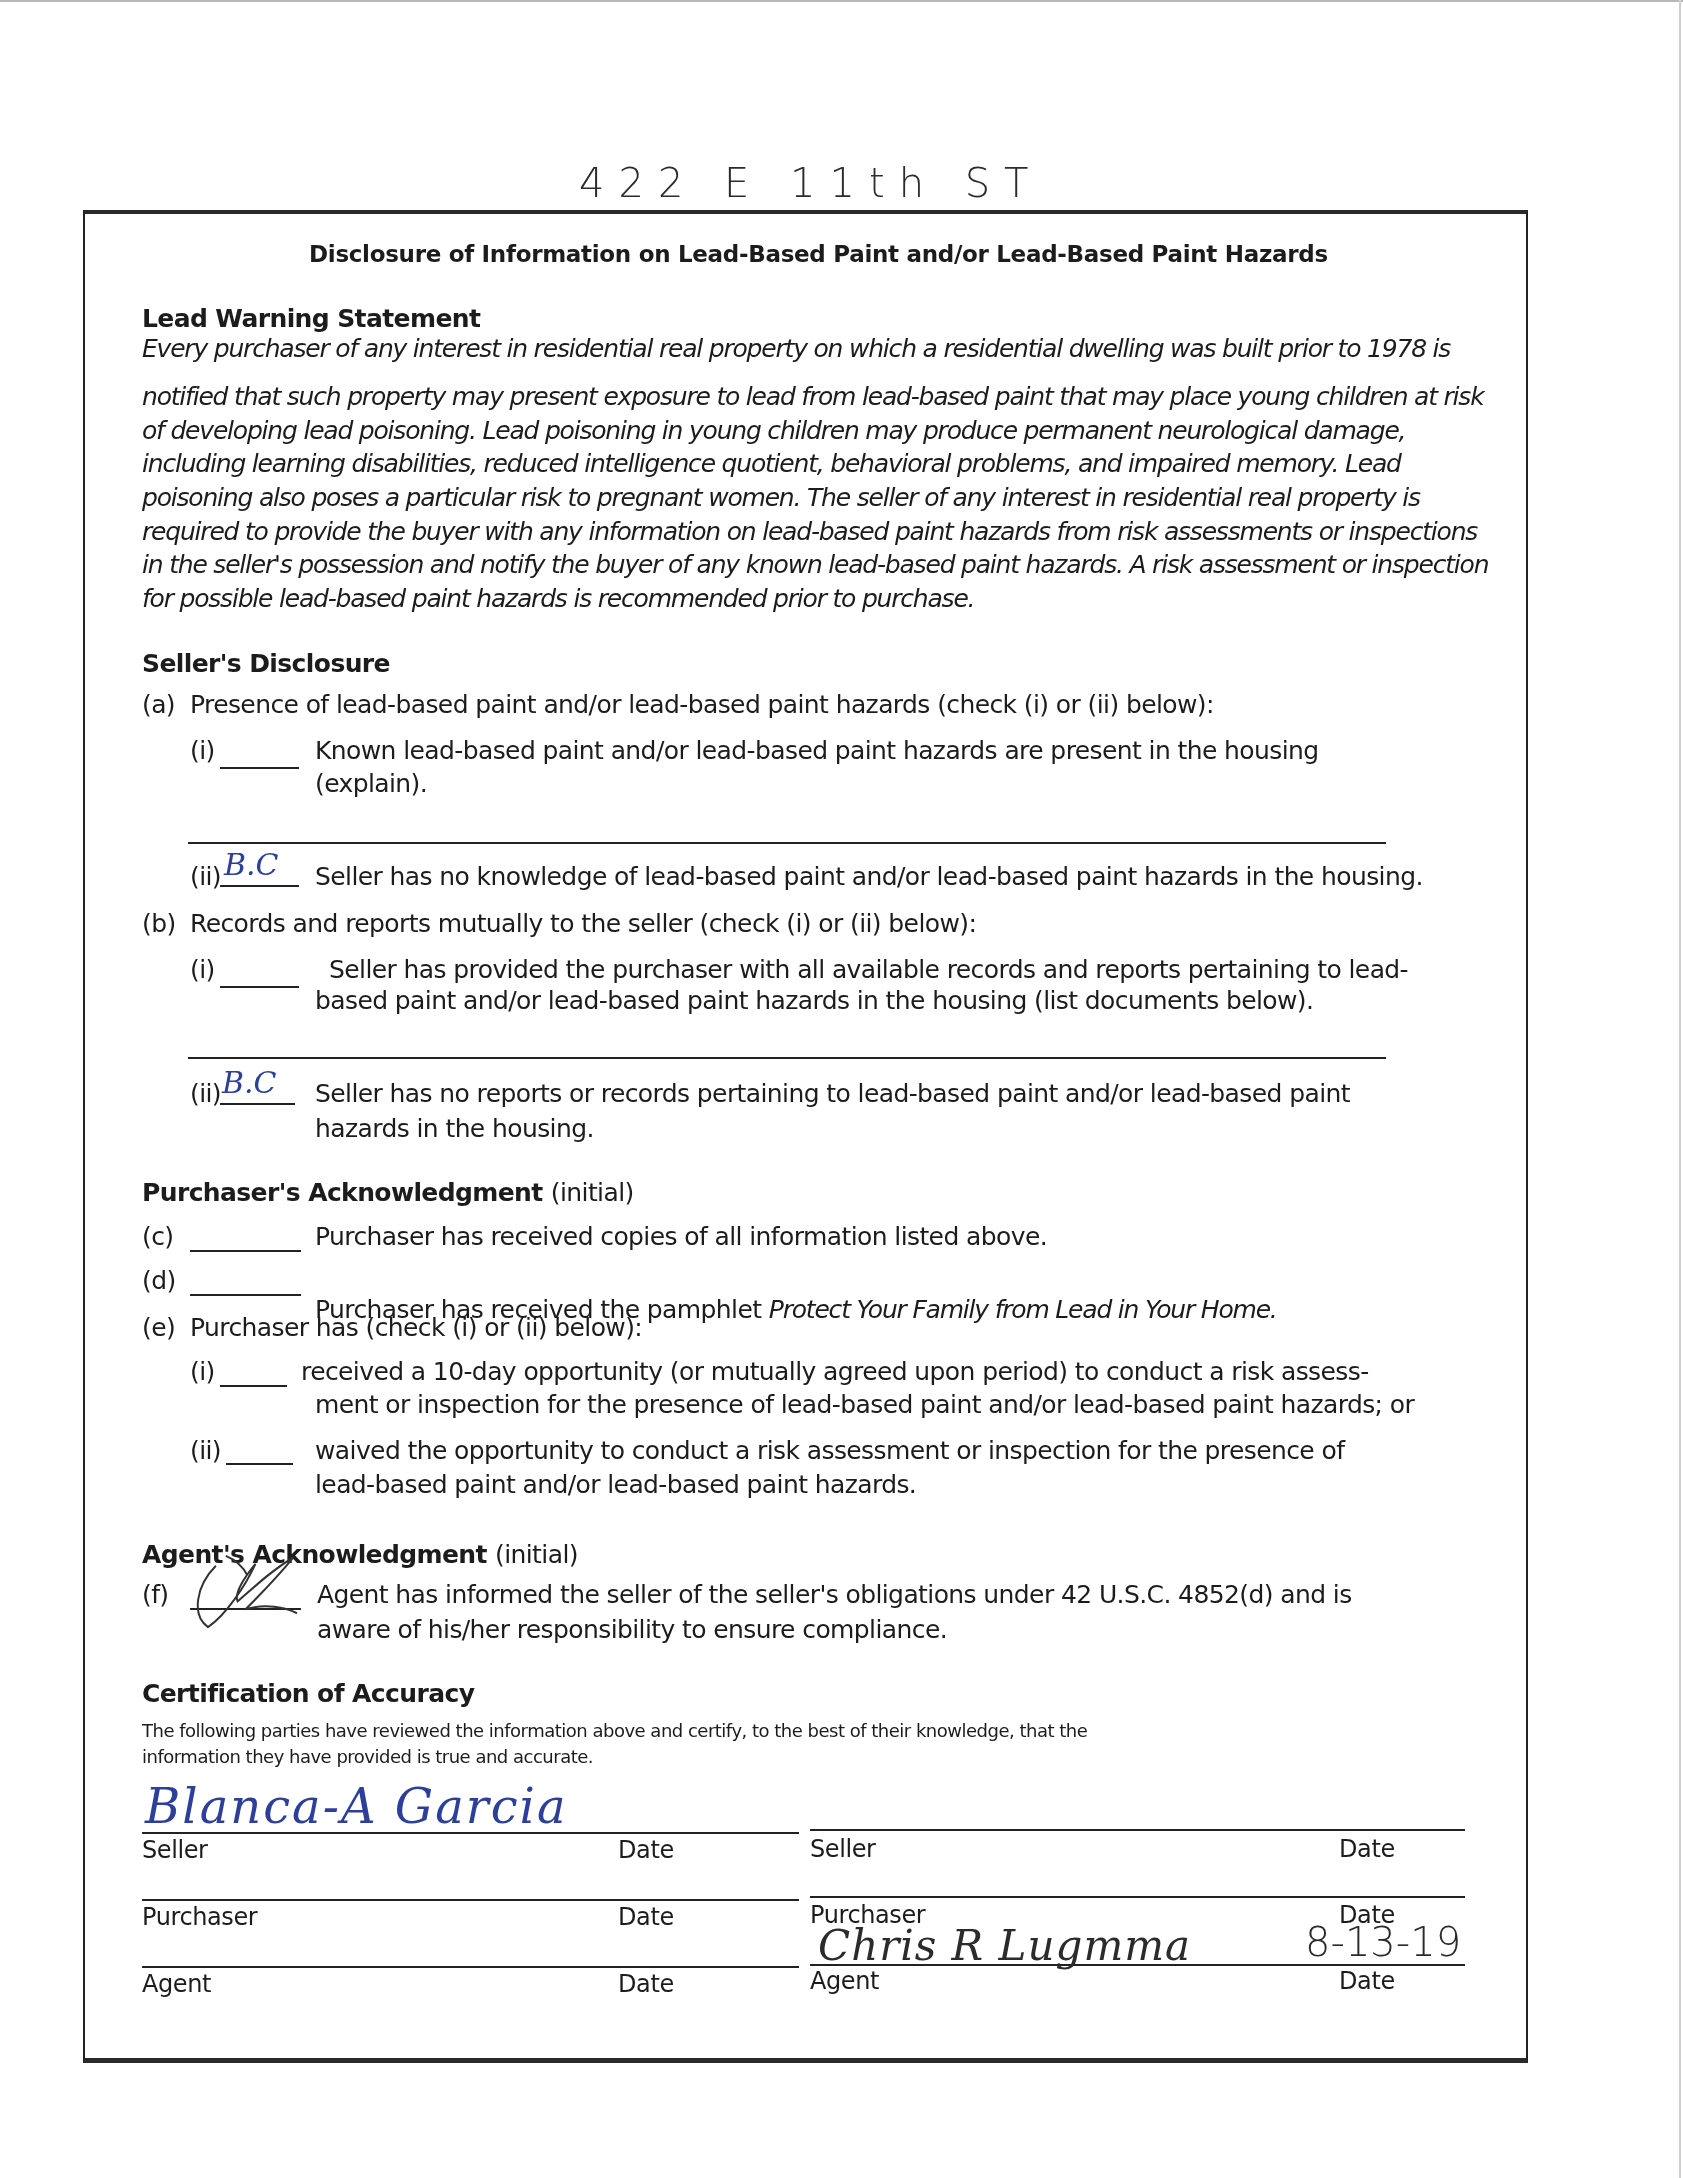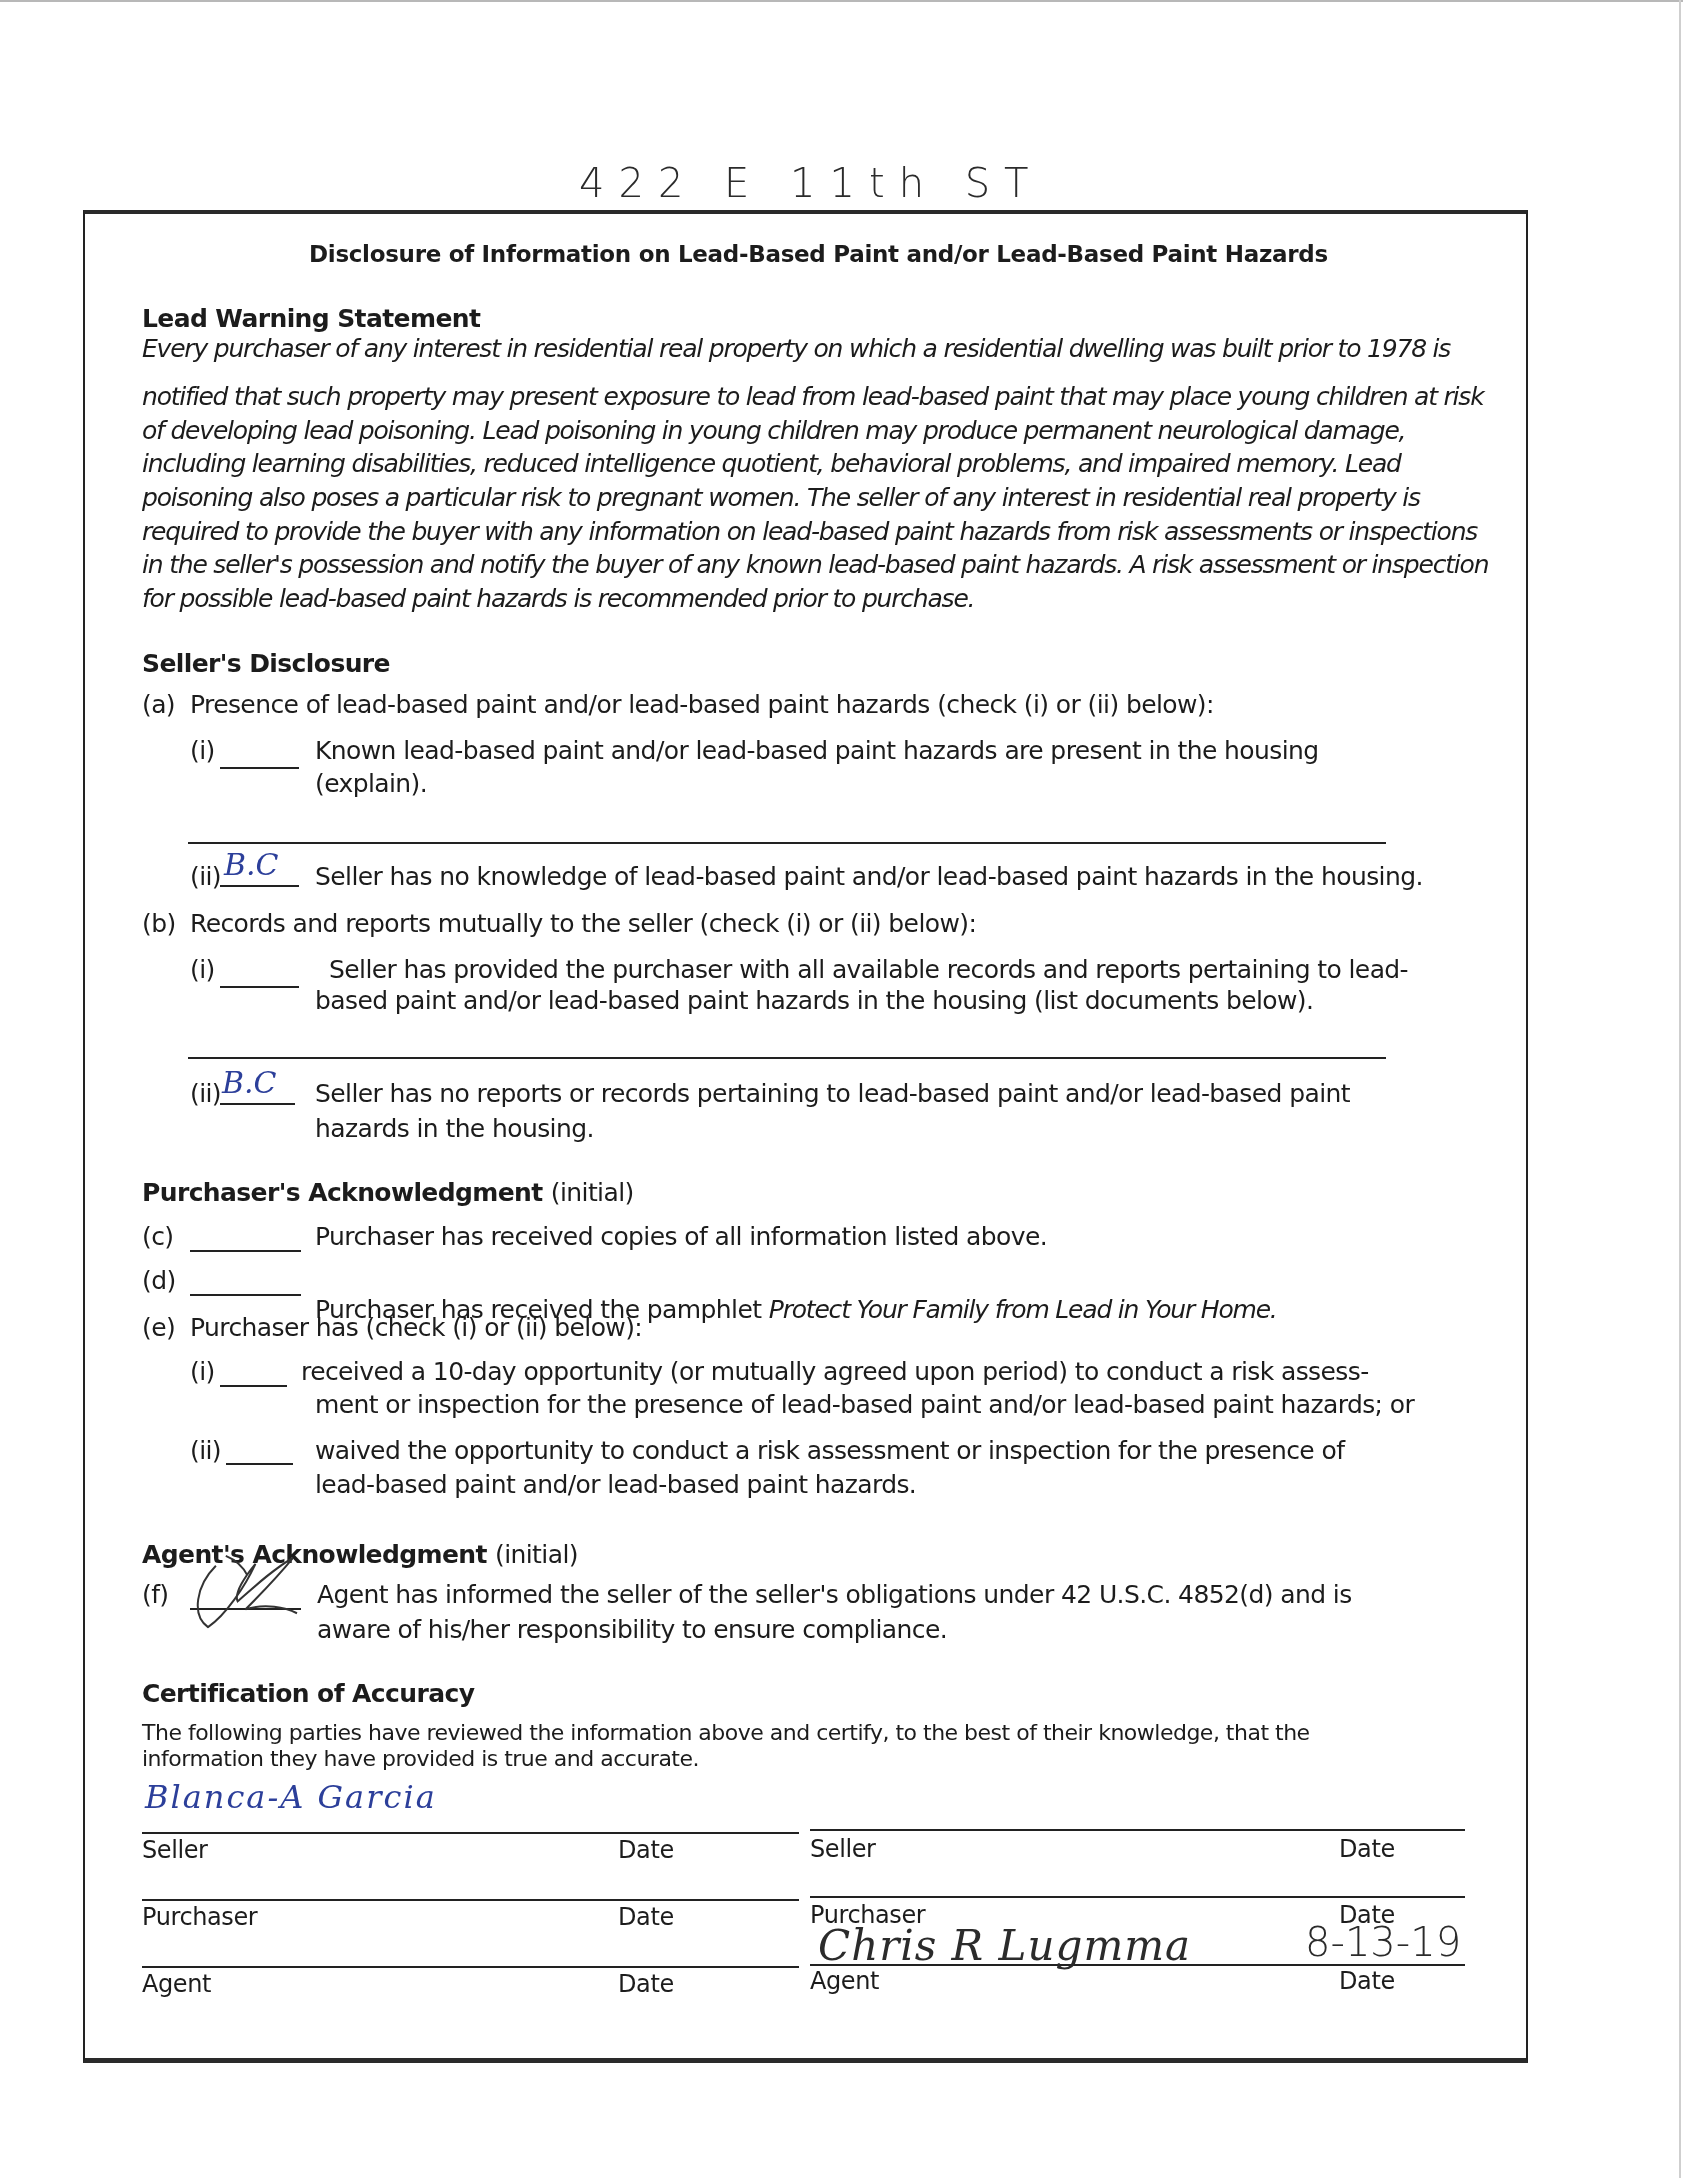--- a/index.html
+++ b/index.html
@@ -7,21 +7,21 @@
          font-family: "DejaVu Sans", "Liberation Sans", sans-serif; color: #1c1c1c; }
   .scan-top { position: absolute; left: 0; top: 0; width: 1683px; height: 2px; background: #b8b8b8; }
   .scan-right { position: absolute; left: 1679px; top: 0; width: 2px; height: 2178px; background: #cfcfcf; }
   .form-box { position: absolute; left: 83px; top: 210px; width: 1445px; height: 1853px;
               border-left: 2px solid #222; border-right: 2px solid #222;
               border-top: 4px solid #2a2a2a; border-bottom: 5px solid #2a2a2a; box-sizing: border-box; }
   .abs { position: absolute; white-space: nowrap; }
   .title { font-size: 23px; font-weight: bold; letter-spacing: -0.3px; }
   .h2 { font-size: 25px; font-weight: bold; letter-spacing: -0.6px; }
   .body { font-size: 25px; letter-spacing: -0.6px; }
-  .body-sm { font-size: 22px; letter-spacing: -0.5px; }
+  .body-sm { font-size: 18px; letter-spacing: -0.5px; }
   .ital { font-family: "DejaVu Sans", sans-serif; font-style: italic; font-size: 25px; letter-spacing: -1.2px; }
   .lbl { font-size: 24px; letter-spacing: -0.4px; }
   .rule { position: absolute; height: 0; border-top: 2px solid #222; }
   .hand-blue { color: #2c3f9a; font-family: "DejaVu Serif", serif; font-style: italic; }
   .hand-dark { color: #2b2b2b; font-family: "DejaVu Serif", serif; font-style: italic; }
   .initial-slot { position: absolute; border-bottom: 2px solid #222; }
   .norm { font-weight: normal; }
 </style>
 </head>
 <body>
@@ -132,21 +132,21 @@
 
 </div>
 <div class="abs body" style="left:317px; top:1580px;">Agent has informed the seller of the seller's obligations under 42 U.S.C. 4852(d) and is</div>
 <div class="abs body" style="left:317px; top:1615px;">aware of his/her responsibility to ensure compliance.</div>
 
 <div class="abs h2" style="left:142px; top:1679px;">Certification of Accuracy</div>
 <div class="abs body-sm" style="left:142px; top:1720px;">The following parties have reviewed the information above and certify, to the best of their knowledge, that the</div>
 <div class="abs body-sm" style="left:142px; top:1746px;">information they have provided is true and accurate.</div>
 
 <div class="rule" style="left:142px; top:1832px; width:657px;"></div>
-<div class="abs hand-blue" style="left:145px; top:1778px; font-size:32px; letter-spacing:2px;">Blanca-A Garcia</div>
+<div class="abs hand-blue" style="left:145px; top:1778px; font-size:48px; letter-spacing:2px;">Blanca-A Garcia</div>
 <div class="abs lbl" style="left:142px; top:1836px;">Seller</div>
 <div class="abs lbl" style="left:618px; top:1836px;">Date</div>
 
 <div class="rule" style="left:142px; top:1899px; width:657px;"></div>
 <div class="abs lbl" style="left:142px; top:1903px;">Purchaser</div>
 <div class="abs lbl" style="left:618px; top:1903px;">Date</div>
 
 <div class="rule" style="left:142px; top:1966px; width:657px;"></div>
 <div class="abs lbl" style="left:142px; top:1970px;">Agent</div>
 <div class="abs lbl" style="left:618px; top:1970px;">Date</div>

